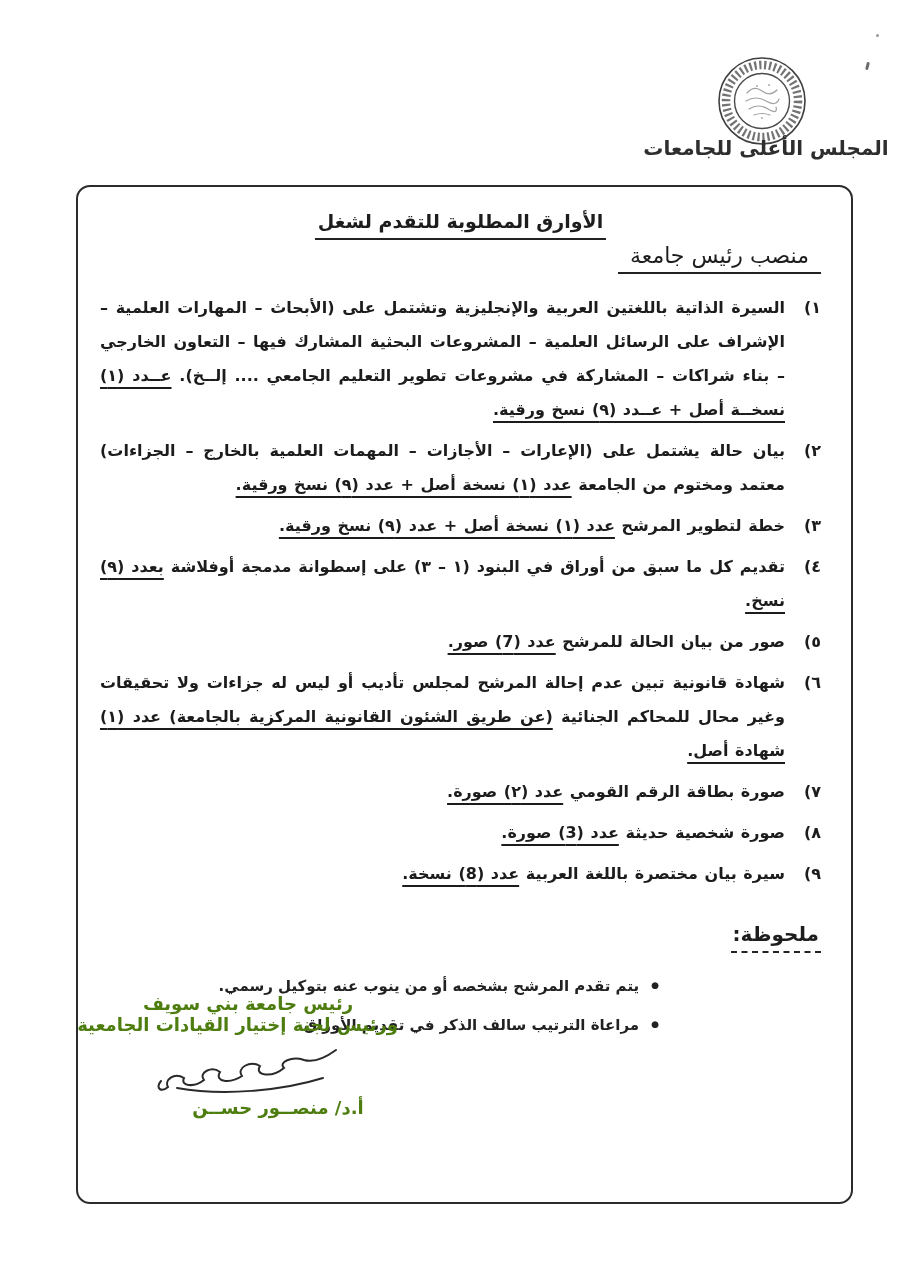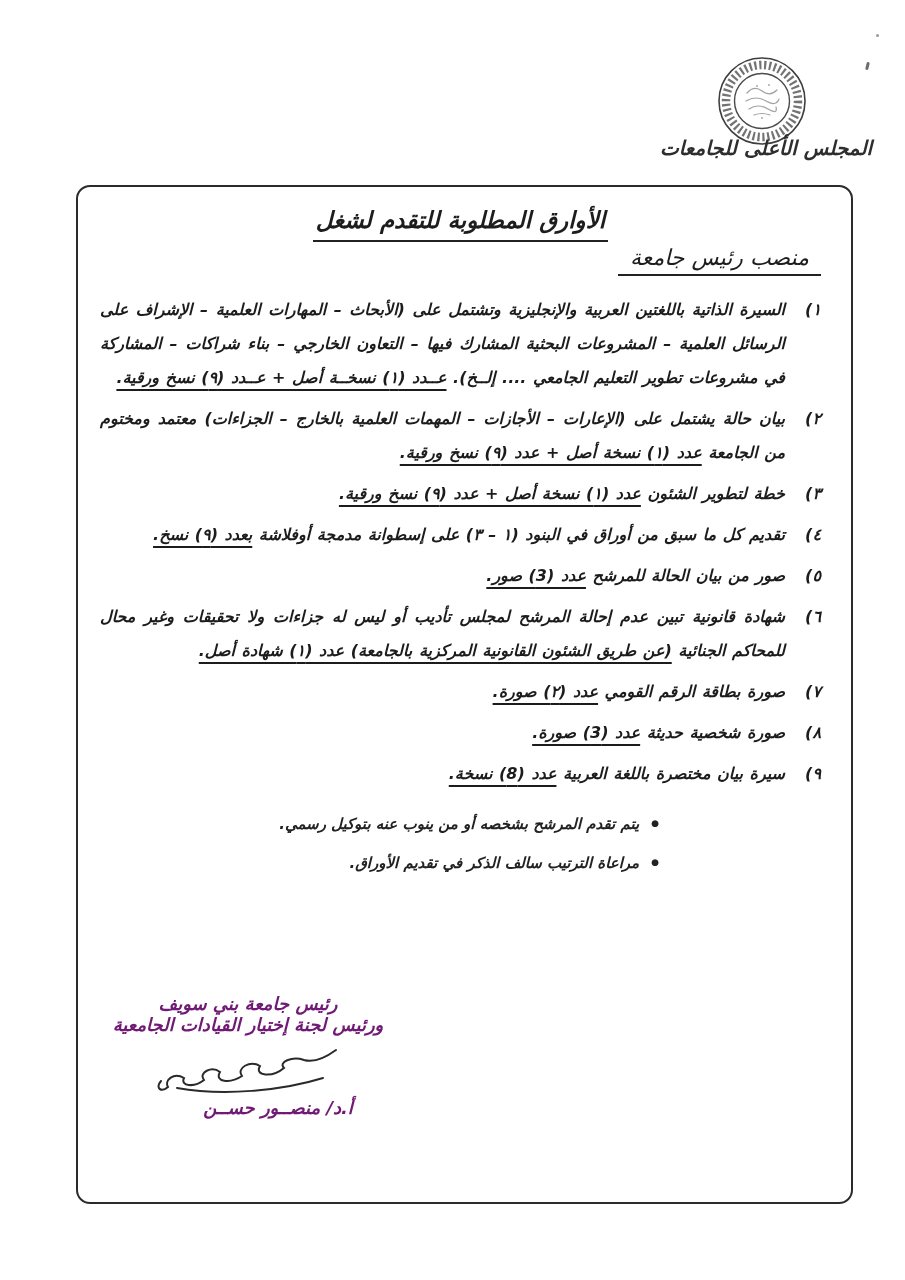--- a/index.html
+++ b/index.html
@@ -4,62 +4,62 @@
 <style>
   html,body{margin:0;padding:0;background:#ffffff;}
   body{
     width:905px;height:1280px;
     font-family:"DejaVu Sans", sans-serif;
     direction:rtl;
     color:#1d1d1d;
     position:relative;
     overflow:hidden;
   }
-  .page{position:absolute;inset:0;background:#ffffff;font-style:italic;}
+  .page{position:absolute;inset:0;background:#ffffff;}
 
   
   .seal{position:absolute;top:55px;left:716px;width:92px;height:92px;}
   .org-name{
     position:absolute;top:136px;left:642px;width:248px;
     text-align:center;font-weight:bold;font-size:20px;color:#2e2e2e;
     letter-spacing:0.5px;white-space:nowrap;
   }
   .speck{position:absolute;background:#6d6d6d;border-radius:50%;}
   .s1{top:62px;left:866px;width:3px;height:8px;border-radius:2px;transform:rotate(14deg);}
   .s2{top:34px;left:876px;width:3px;height:3px;opacity:.7;}
 
   
   .frame{
     position:absolute;top:185px;left:76px;width:777px;height:1019px;
     box-sizing:border-box;border:2.5px solid #2b2b2b;border-radius:14px;
     padding:8px 30px 0 22px;
   }
   h1{margin:0;text-align:center;font-weight:bold;line-height:1.42;}
-  .t1{display:inline-block;font-size:23px;border-bottom:2.2px solid #222;padding:0 3px 3px;}
+  .t1{display:inline-block;font-size:19px;border-bottom:2.2px solid #222;padding:0 3px 3px;}
   .t2wrap{text-align:right;margin-top:3px;}
   .t2{display:inline-block;font-size:22px;border-bottom:2.2px solid #222;padding:0 12px 4px;}
 
   .list{margin-top:17px;}
   .item{display:flex;font-size:16px;font-weight:bold;line-height:34px;margin-bottom:7px;color:#1c1c1c;}
   .num{flex:none;width:36px;}
   .itxt{flex:1;text-align:justify;word-spacing:1px;}
   .u{text-decoration:underline;text-underline-offset:6px;text-decoration-thickness:1.6px;}
 
   .note-head-wrap{margin-top:31px;text-align:right;}
   .note-head{
     display:inline-block;font-size:20px;font-weight:bold;
     border-bottom:2.5px dashed #232323;padding:0 2px 5px;
   }
   .bullets{margin-top:24px;padding-right:162px;}
   .brow{display:flex;align-items:baseline;margin-bottom:21px;font-size:15px;font-weight:bold;color:#222;}
   .dot{flex:none;font-size:9px;margin-left:12px;transform:translateY(-3px);}
   .btext{white-space:nowrap;margin-left:25px;}
 
   
-  .sig{position:absolute;left:20px;top:806px;width:300px;font-weight:bold;color:#701a75;}
+  .sig{position:absolute;left:20px;top:806px;width:300px;font-weight:bold;color:#4d7c0f;}
   .sig1{font-size:18px;text-align:center;}
   .sig2{font-size:18px;text-align:center;white-space:nowrap;}
   .sigscribble{display:block;margin:4px auto 0;}
   .signame{font-size:18px;text-align:center;width:220px;margin:0 10px 16px auto;white-space:nowrap;}
 </style>
 </head>
 <body>
 
 <div class="page">
 
@@ -98,48 +98,51 @@
         <div class="item">
           <span class="num">١)</span>
           <div class="itxt"><span>السيرة الذاتية باللغتين العربية والإنجليزية وتشتمل على (الأبحاث – المهارات العلمية – الإشراف على الرسائل العلمية – المشروعات البحثية المشارك فيها – التعاون الخارجي – بناء شراكات – المشاركة في مشروعات تطوير التعليم الجامعي .... إلــخ). </span><span class="u">عــدد (١) نسخــة أصل + عــدد (٩) نسخ ورقية.</span></div>
         </div>
         <div class="item">
           <span class="num">٢)</span>
           <div class="itxt"><span>بيان حالة يشتمل على (الإعارات – الأجازات – المهمات العلمية بالخارج – الجزاءات) معتمد ومختوم من الجامعة </span><span class="u">عدد (١) نسخة أصل + عدد (٩) نسخ ورقية.</span></div>
         </div>
         <div class="item">
           <span class="num">٣)</span>
-          <div class="itxt"><span>خطة لتطوير الشئون </span><span class="u">عدد (١) نسخة أصل + عدد (٩) نسخ ورقية.</span></div>
+          <div class="itxt"><span>خطة لتطوير المرشح </span><span class="u">عدد (١) نسخة أصل + عدد (٩) نسخ ورقية.</span></div>
         </div>
         <div class="item">
           <span class="num">٤)</span>
           <div class="itxt"><span>تقديم كل ما سبق من أوراق في البنود (١ – ٣) على إسطوانة مدمجة أوفلاشة </span><span class="u">بعدد (٩) نسخ.</span></div>
         </div>
         <div class="item">
           <span class="num">٥)</span>
-          <div class="itxt"><span>صور من بيان الحالة للمرشح </span><span class="u">عدد (3) صور.</span></div>
+          <div class="itxt"><span>صور من بيان الحالة للمرشح </span><span class="u">عدد (7) صور.</span></div>
         </div>
         <div class="item">
           <span class="num">٦)</span>
           <div class="itxt"><span>شهادة قانونية تبين عدم إحالة المرشح لمجلس تأديب أو ليس له جزاءات ولا تحقيقات وغير محال للمحاكم الجنائية </span><span class="u">(عن طريق الشئون القانونية المركزية بالجامعة) عدد (١) شهادة أصل.</span></div>
         </div>
         <div class="item">
           <span class="num">٧)</span>
           <div class="itxt"><span>صورة بطاقة الرقم القومي </span><span class="u">عدد (٢) صورة.</span></div>
         </div>
         <div class="item">
           <span class="num">٨)</span>
           <div class="itxt"><span>صورة شخصية حديثة </span><span class="u">عدد (3) صورة.</span></div>
         </div>
         <div class="item">
           <span class="num">٩)</span>
           <div class="itxt"><span>سيرة بيان مختصرة باللغة العربية </span><span class="u">عدد (8) نسخة.</span></div>
         </div>
       </div>
 
+    <div class="note-head-wrap">
+      <span class="note-head">ملحوظة:</span>
+    </div>
 
     <div class="bullets">
         <div class="brow">
           <span class="dot">●</span>
           <span class="btext">يتم تقدم المرشح بشخصه أو من ينوب عنه بتوكيل رسمي.</span>
         </div>
         <div class="brow">
           <span class="dot">●</span>
           <span class="btext">مراعاة الترتيب سالف الذكر في تقديم الأوراق.</span>
         </div>

